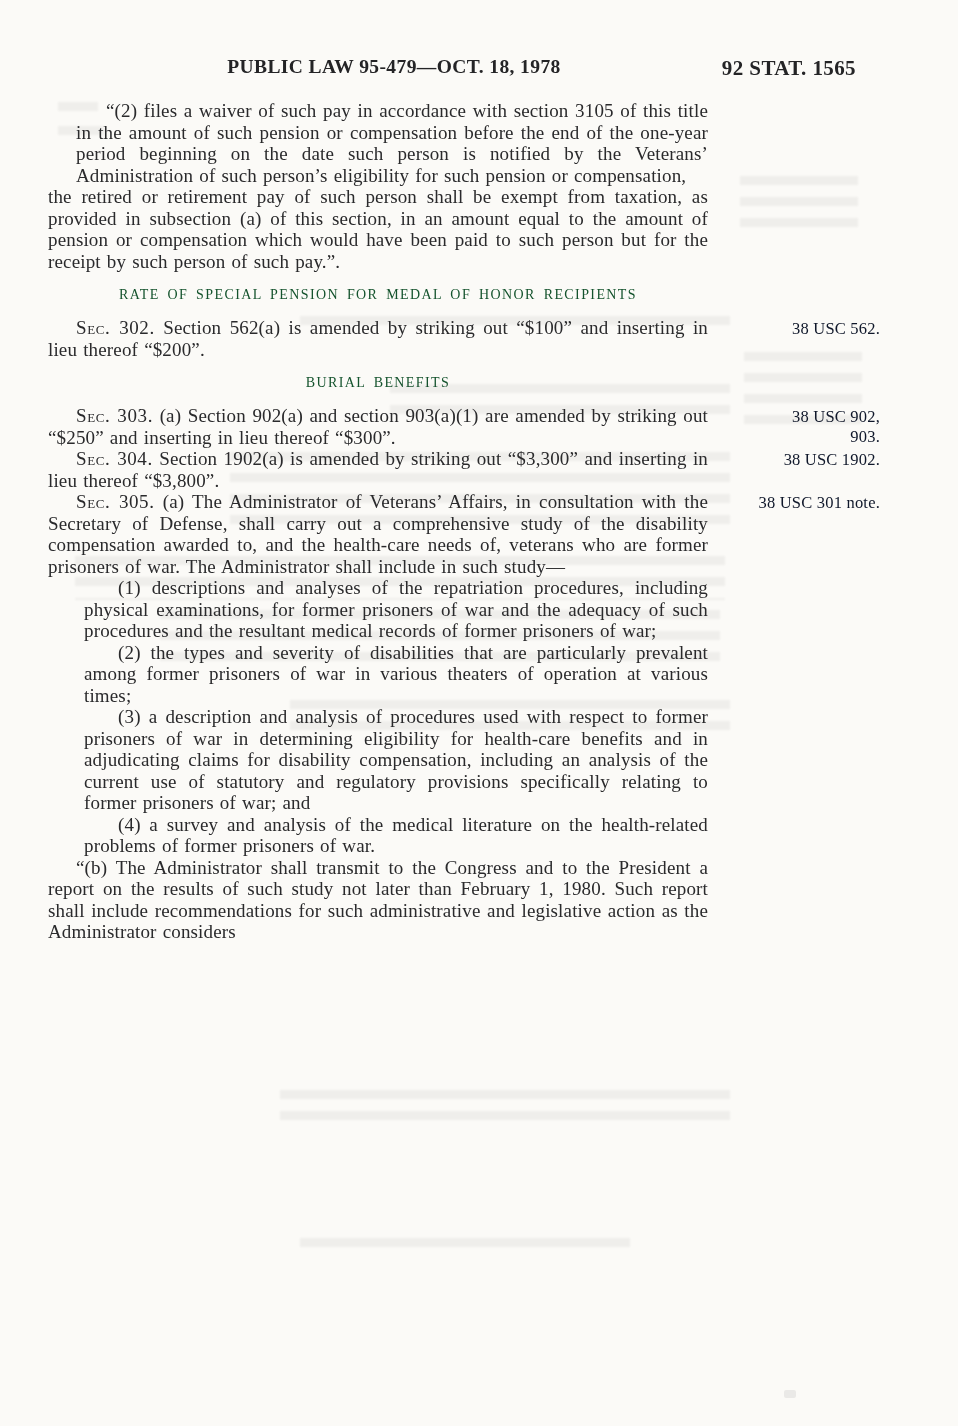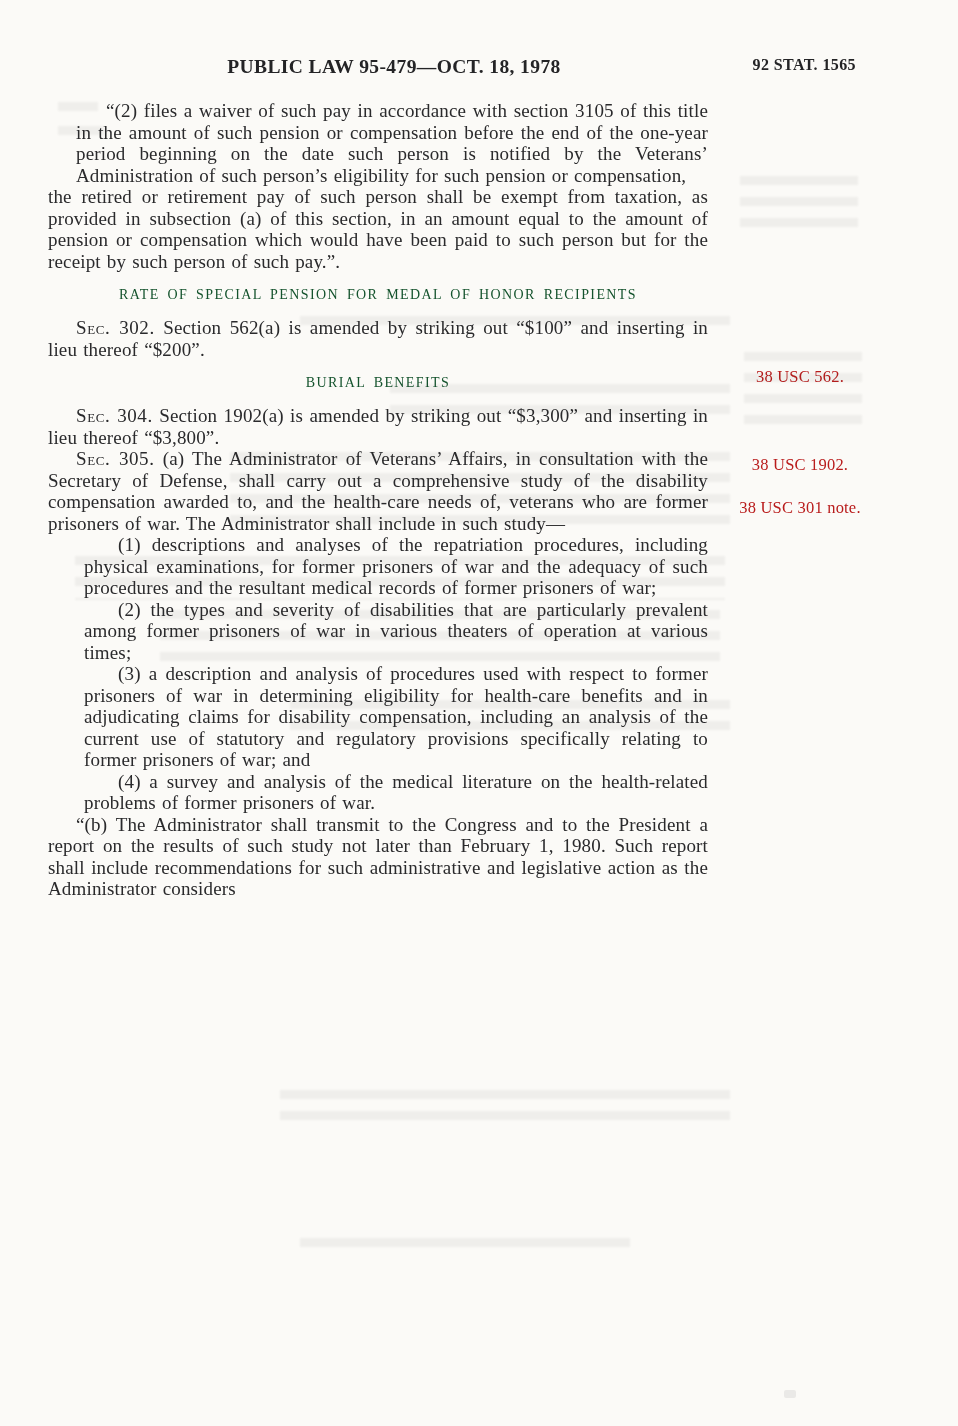--- a/index.html
+++ b/index.html
@@ -14,43 +14,43 @@
     text-decoration:underline;
   }
   
   .header{position:absolute;top:56px;left:64px;width:792px;height:26px;}
   .header .title{
     display:block;width:660px;text-align:center;
     font-weight:bold;font-size:19.5px;letter-spacing:.4px;color:#242426;
   }
   .header .stat{
     position:absolute;right:0;top:0;
-    font-weight:bold;font-size:16px;letter-spacing:.4px;color:#242426;
+    font-weight:bold;font-size:21px;letter-spacing:.4px;color:#242426;
   }
   
   .content{
     position:absolute;left:48px;top:100px;width:660px;
     font-size:19px;line-height:21.5px;
     text-align:justify;word-spacing:1.2px;letter-spacing:.15px;
   }
   .para{position:relative;margin:0;text-indent:28px;}
   .para.bq{margin-left:28px;text-indent:30px;}
   .para.flush{text-indent:0;}
   .para.item{margin-left:36px;text-indent:34px;}
   .lead{font-variant:small-caps;letter-spacing:.6px;}
   .sec-heading{
     text-align:center;text-indent:0;
     font-size:14px;line-height:20px;letter-spacing:1.4px;word-spacing:3px;
     margin:13px 0 12px;white-space:pre-line;color:#14532d;
   }
   .margin-note{
     position:absolute;left:672px;top:2px;width:160px;
     font-size:16.5px;line-height:20px;
-    text-align:center;text-indent:0;white-space:pre-line;
-    letter-spacing:.2px;word-spacing:0;color:#b91c1c;margin-top:48px;
+    text-align:right;text-indent:0;white-space:pre-line;
+    letter-spacing:.2px;word-spacing:0;color:#0f172a;
   }
   
   .ghost{
     position:absolute;pointer-events:none;
     opacity:.055;filter:blur(1.1px);
     background:repeating-linear-gradient(180deg,#30302e 0 9px,transparent 9px 21px);
   }
   .ghost.dot{opacity:.12;background:#777;filter:blur(.6px);border-radius:2px;}
 </style>
 </head>
@@ -62,20 +62,22 @@
     <span class="title">PUBLIC LAW 95-479—OCT. 18, 1978</span>
     <span class="stat">92 STAT. 1565</span>
   </div>
 
   <div class="content">
       <div class="para bq"><span>“(2) files a waiver of such pay in accordance with section 3105 of this title in the amount of such pension or compensation before the end of the one-year period beginning on the date such person is notified by the Veterans’ Administration of such person’s eligibility for such pension or compensation,</span></div>
       <div class="para flush"><span>the retired or retirement pay of such person shall be exempt from taxation, as provided in subsection (a) of this section, in an amount equal to the amount of pension or compensation which would have been paid to such person but for the receipt by such person of such pay.”.</span></div>
       <div class="sec-heading">RATE OF SPECIAL PENSION FOR MEDAL OF HONOR RECIPIENTS</div>
       <div class="para para"><span class="lead">Sec. 302.</span> <span>Section 562(a) is amended by striking out “$100” and inserting in lieu thereof “$200”.</span><span class="margin-note">38 USC 562.</span></div>
       <div class="sec-heading">BURIAL BENEFITS</div>
+      <div class="para para"><span class="lead">Sec. 303.</span> <span>(a) Section 902(a) and section 903(a)(1) are amended by striking out “$250” and inserting in lieu thereof “$300”.</span><span class="margin-note">38 USC 902,
+903.</span></div>
       <div class="para para"><span class="lead">Sec. 304.</span> <span>Section 1902(a) is amended by striking out “$3,300” and inserting in lieu thereof “$3,800”.</span><span class="margin-note">38 USC 1902.</span></div>
       <div class="para para"><span class="lead">Sec. 305.</span> <span>(a) The Administrator of Veterans’ Affairs, in consultation with the Secretary of Defense, shall carry out a comprehensive study of the disability compensation awarded to, and the health-care needs of, veterans who are former prisoners of war. The Administrator shall include in such study—</span><span class="margin-note">38 USC 301 note.</span></div>
       <div class="para item"><span>(1) descriptions and analyses of the repatriation procedures, including physical examinations, for former prisoners of war and the adequacy of such procedures and the resultant medical records of former prisoners of war;</span></div>
       <div class="para item"><span>(2) the types and severity of disabilities that are particularly prevalent among former prisoners of war in various theaters of operation at various times;</span></div>
       <div class="para item"><span>(3) a description and analysis of procedures used with respect to former prisoners of war in determining eligibility for health-care benefits and in adjudicating claims for disability compensation, including an analysis of the current use of statutory and regulatory provisions specifically relating to former prisoners of war; and</span></div>
       <div class="para item"><span>(4) a survey and analysis of the medical literature on the health-related problems of former prisoners of war.</span></div>
       <div class="para para"><span>“(b) The Administrator shall transmit to the Congress and to the President a report on the results of such study not later than February 1, 1980. Such report shall include recommendations for such administrative and legislative action as the Administrator considers</span></div>
     </div>
 
   <i class="ghost" style="left:58px;top:102px;width:40px;height:12px;"></i>

